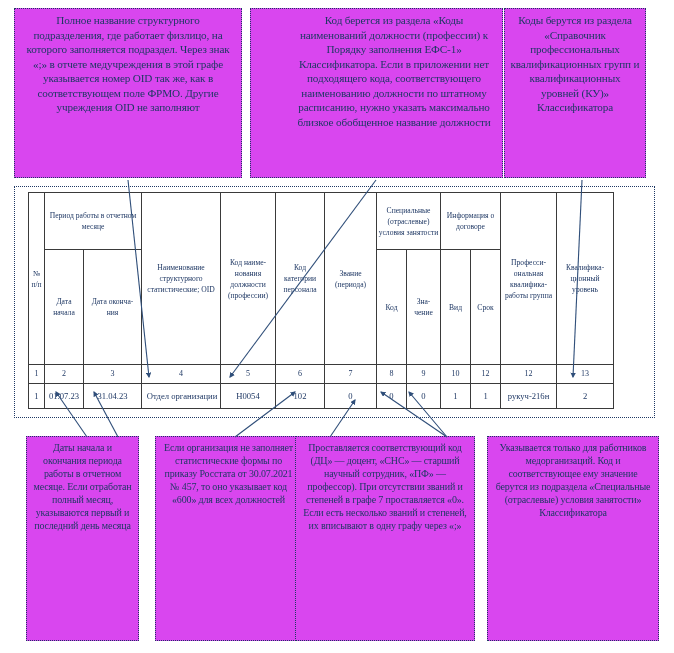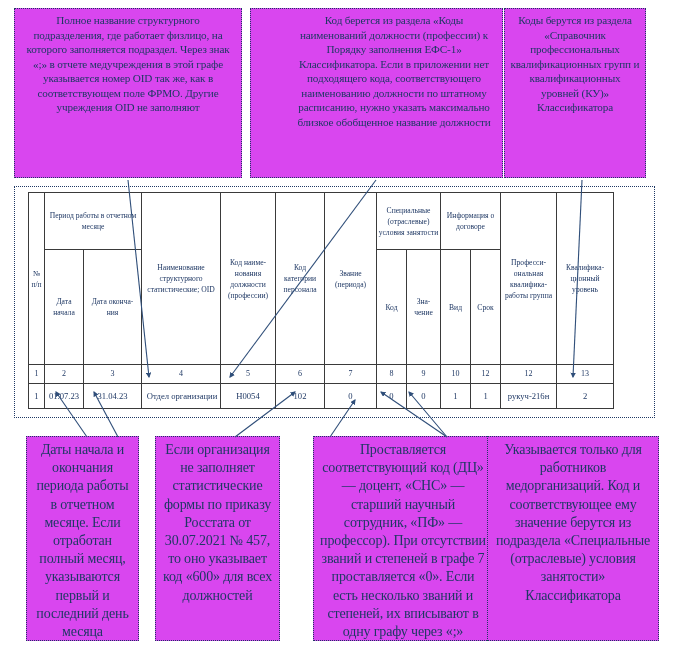--- a/index.html
+++ b/index.html
@@ -19,21 +19,21 @@
     background:#d946ef;
     border:1px dotted #1F3864;
     box-sizing:border-box;
     text-align:center;
     color:#1F3864;
     line-height:1.30;
     padding:4px 5px;
     font-size:11.2px;
     letter-spacing:-0.15px;
   }
-  .callout.small{font-size:14px;font-family:Liberation Serif, serif;}
+  .callout.small{font-size:10px;font-family:Liberation Serif, serif;}
 
   
   #tablewrap{
     position:absolute;
     left:14px;top:186px;width:641px;height:232px;
     border:1px dotted #1F3864;
     background:#ffffff;
     box-sizing:border-box;
   }
   table.grid{
@@ -144,23 +144,23 @@
         <td class="datarow">1</td>
         <td class="datarow">рукуч-216н</td>
         <td class="datarow">2</td>
       </tr>
     </tbody>
       </table>
   </div>
 
   <div class="callout small" style="left:26px;top:436px;width:113px;height:205px;">Даты начала и окончания периода работы в отчетном месяце. Если отработан полный месяц, указываются первый и последний день месяца</div>
 
-  <div class="callout small" style="left:155px;top:436px;width:125px;height:205px;">Если организация не заполняет статистические формы по приказу Росстата от 30.07.2021 № 457, то оно указывает код «600» для всех должностей</div>
+  <div class="callout small" style="left:155px;top:436px;width:147px;height:205px;">Если организация не заполняет статистические формы по приказу Росстата от 30.07.2021 № 457, то оно указывает код «600» для всех должностей</div>
 
-  <div class="callout small" style="left:295px;top:436px;width:180px;height:205px;margin-left:18px;">Проставляется соответствующий код (ДЦ» — доцент, «СНС» — старший научный сотрудник, «ПФ» — профессор). При отсутствии званий и степеней в графе 7 проставляется «0». Если есть несколько званий и степеней, их вписывают в одну графу через «;»</div>
+  <div class="callout small" style="left:295px;top:436px;width:180px;height:205px;">Проставляется соответствующий код (ДЦ» — доцент, «СНС» — старший научный сотрудник, «ПФ» — профессор). При отсутствии званий и степеней в графе 7 проставляется «0». Если есть несколько званий и степеней, их вписывают в одну графу через «;»</div>
 
   <div class="callout small" style="left:487px;top:436px;width:172px;height:205px;text-align:center;">Указывается только для работников медорганизаций. Код и соответствующее ему значение берутся из подраздела «Специальные (отраслевые) условия занятости» Классификатора</div>
 
   <svg id="links" viewBox="0 0 674 653">
     <defs>
       <marker id="ah" viewBox="0 0 10 10" refX="8" refY="5" markerWidth="5" markerHeight="5" orient="auto-start-reverse">
         <path d="M 0 0 L 10 5 L 0 10 z" fill="#2F4E79"></path>
       </marker>
     </defs>
     <g stroke="#2F4E79" stroke-width="1.1" fill="none" marker-end="url(#ah)">

